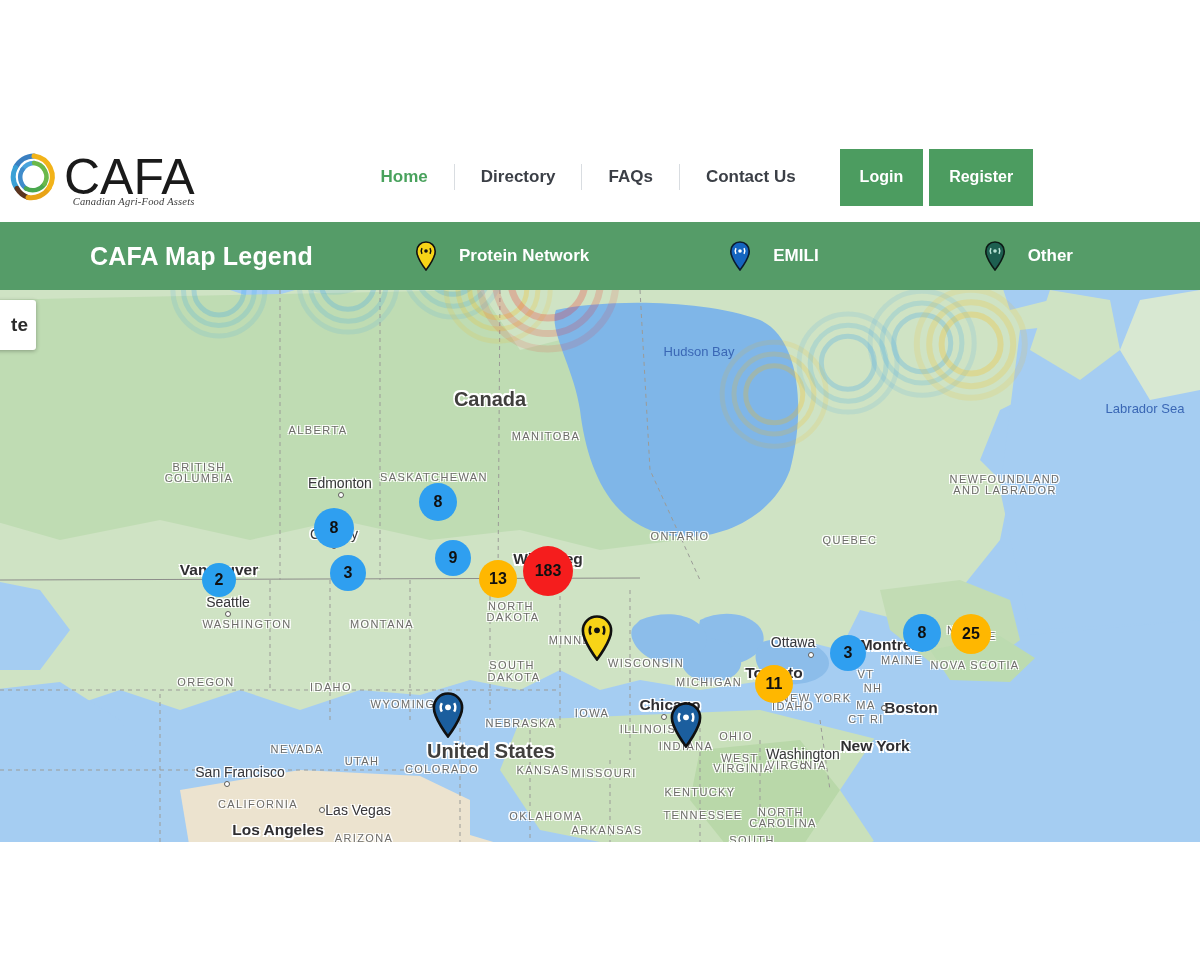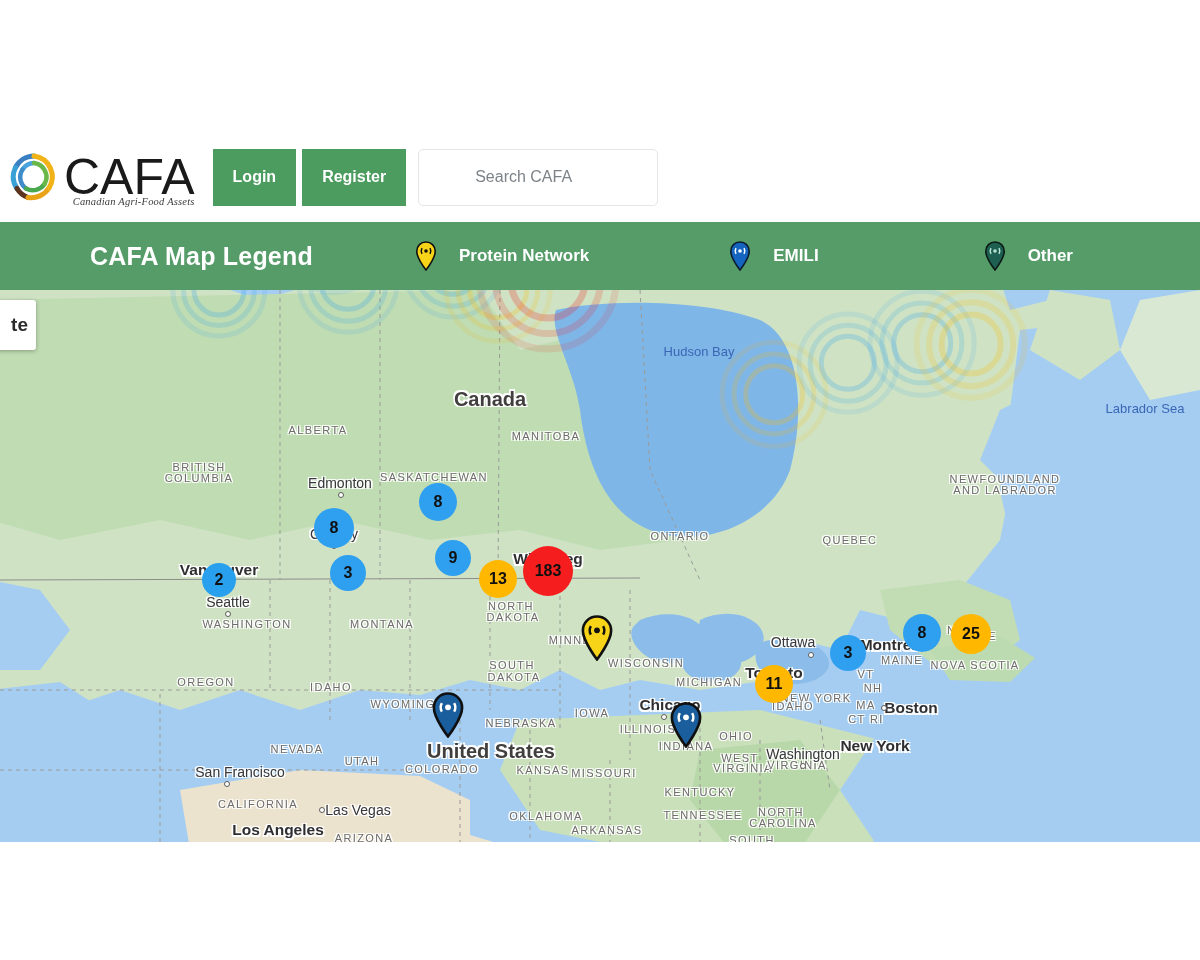--- a/index.html
+++ b/index.html
@@ -194,27 +194,33 @@
             <path d="M36.5 33 A14 14 0 0 0 26 12" stroke="#6ab84a"></path>
           </g>
         </svg>
       </div>
       <div class="brand-text">
         <div class="brand-title">CAFA</div>
         <div class="brand-sub">Canadian Agri-Food Assets</div>
       </div>
     </div>
 
+    <nav class="nav">
+      <a class="nav-item active">Home</a>
+      <span class="nav-div"></span>
+      <a class="nav-item">Directory</a>
+      <span class="nav-div"></span>
+      <a class="nav-item">FAQs</a>
+      <span class="nav-div"></span>
+      <a class="nav-item">Contact Us</a>
+    </nav>
 
     <button class="authbtn" id="login-button">Login</button>
     <button class="authbtn" id="register-button">Register</button>
 
-    <div class="searchbox">
-      <input type="text" placeholder="Search CAFA" style="">
-    </div>
   </div>
 
   <div class="legend">
     <div class="legend-title">CAFA Map Legend</div>
 
     <div class="legend-item" id="legend-item-protein">
       <svg class="pin" viewBox="0 0 22 30">
         <path d="M11 1 C5.8 1 1.8 5 1.8 10.2 C1.8 17 11 29 11 29 C11 29 20.2 17 20.2 10.2 C20.2 5 16.2 1 11 1 Z" fill="#f7d417" stroke="#111" stroke-width="1.6"></path>
         <circle cx="11" cy="10" r="1.8" fill="#111"></circle>
         <path d="M7 7.2 A5.6 5.6 0 0 0 7 12.8" stroke="#111" stroke-width="1.5" fill="none"></path>

